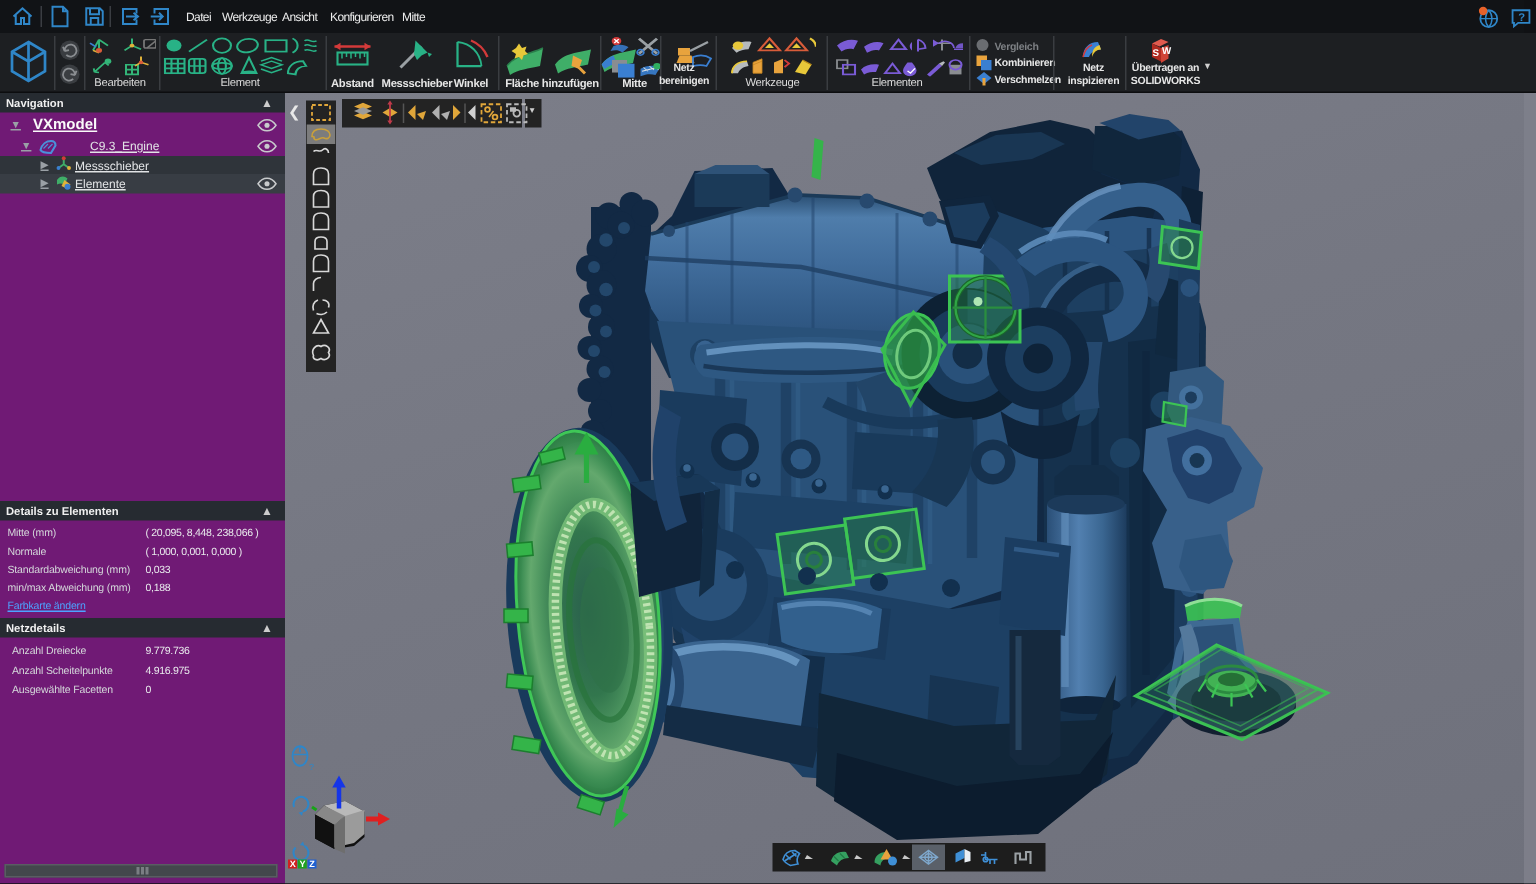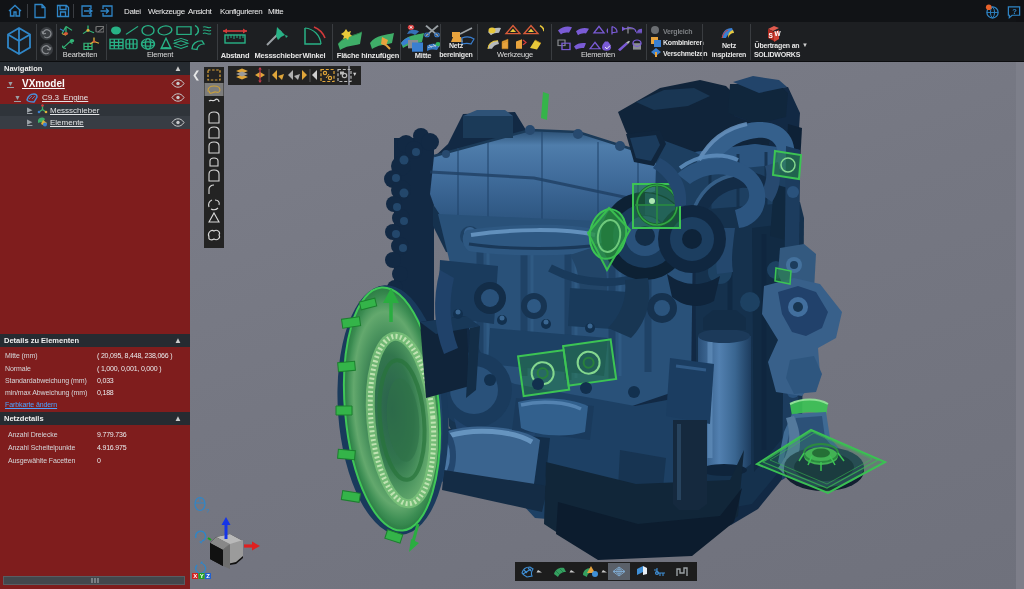--- a/index.html
+++ b/index.html
@@ -7,21 +7,21 @@
     font-family:"Liberation Sans", sans-serif; }
   #app { position:relative; width:1024px; height:589px; }
   #menubar { position:absolute; left:0; top:0; width:1016px; height:22px; background:#111316; }
   .mico { position:absolute; top:3px; width:16px; height:16px; }
   .msep { position:absolute; top:4px; width:1px; height:14px; background:#3a3d42; }
   .mtxt { position:absolute; top:7px; color:#ececec; font-size:8px; letter-spacing:-0.4px; }
   #ribbon { position:absolute; left:0; top:22px; width:1024px; height:40px; background:#1d1f22; border-bottom:1px solid #0c0d0f;}
   .rsep { position:absolute; top:2px; width:1px; height:36px; background:#3a3d41; }
   .rlabel { position:absolute; bottom:2px; color:#dcdcdc; font-size:7.5px; width:120px; text-align:center; letter-spacing:-0.2px; }
   .rtxt { position:absolute; color:#e6e6e6; font-size:7.5px; text-align:center; letter-spacing:-0.2px;font-weight:bold; }
-  #leftpanel { position:absolute; left:0; top:62px; width:190px; height:527px; background:#7f1d1d; }
+  #leftpanel { position:absolute; left:0; top:62px; width:190px; height:527px; background:#701a75; }
   .phead { position:absolute; left:0; width:190px; height:13px; background:#262b31; color:#f0f0f0; font-size:7.5px; font-weight:bold; line-height:13px; padding-left:4px; }
   .phead .caret { position:absolute; right:8px; top:0px; color:#cccccc; font-size:8px; }
   .trow { position:absolute; color:#e2e4e6; font-size:8px;text-decoration:underline; }
   .drow { position:absolute; color:#d4d7da; font-size:7px; left:5px; letter-spacing:-0.1px; }
   .dval { position:absolute; color:#e9ebed; font-size:7px; left:97px; letter-spacing:-0.2px; }
   #viewport { position:absolute; left:190px; top:62px; width:834px; height:527px;
      background:linear-gradient(160deg,#7c7e89 0%, #757782 45%, #6f717c 100%); }
   .vtool { position:absolute; background:#232323; }
   .abs { position:absolute; }
 </style>
@@ -276,21 +276,21 @@
     </svg>
     <div class="rtxt" style="left:742px;top:20px;width:70px;text-align:center;line-height:8.5px;font-size:7px">Übertragen an<br>SOLIDWORKS</div>
     <div class="abs" style="left:802px;top:20px;color:#cfcfcf;font-size:6px">▼</div>
   </div>
 
 <div id="leftpanel">
     <div class="phead" style="top:0">Navigation<span class="caret">▲</span></div>
     
     <div class="trow" style="left:22px;top:16px;font-weight:bold;font-size:10px;color:#fafafa">VXmodel</div>
     <div class="trow" style="left:7px;top:18px;color:#9aa0a6;font-size:7px">▼</div>
-    <div class="trow" style="left:42px;top:31px">C9.3_Engine</div>
+    <div class="trow" style="left:60px;top:31px">C9.3_Engine</div>
     <div class="trow" style="left:14px;top:32px;color:#9aa0a6;font-size:7px">▼</div>
     <div class="abs" style="left:0;top:42px;width:190px;height:12px;background:#2f343a"></div>
     <div class="trow" style="left:50px;top:44px">Messschieber</div>
     <div class="trow" style="left:27px;top:44px;color:#9aa0a6;font-size:7px">▶</div>
     <div class="abs" style="left:0;top:54px;width:190px;height:13px;background:#383d44"></div>
     <div class="trow" style="left:50px;top:56px">Elemente</div>
     <div class="trow" style="left:27px;top:56px;color:#9aa0a6;font-size:7px">▶</div>
     
     <svg class="abs" style="left:26px;top:31px" width="12" height="10" viewBox="0 0 12 10">
         <path d="M1 7C2 3 5 1 8 1c2 0 3 1 3 3L8 9C5 9 2 9 1 7z" fill="none" stroke="#4a90d9" stroke-width="1.4"></path>

